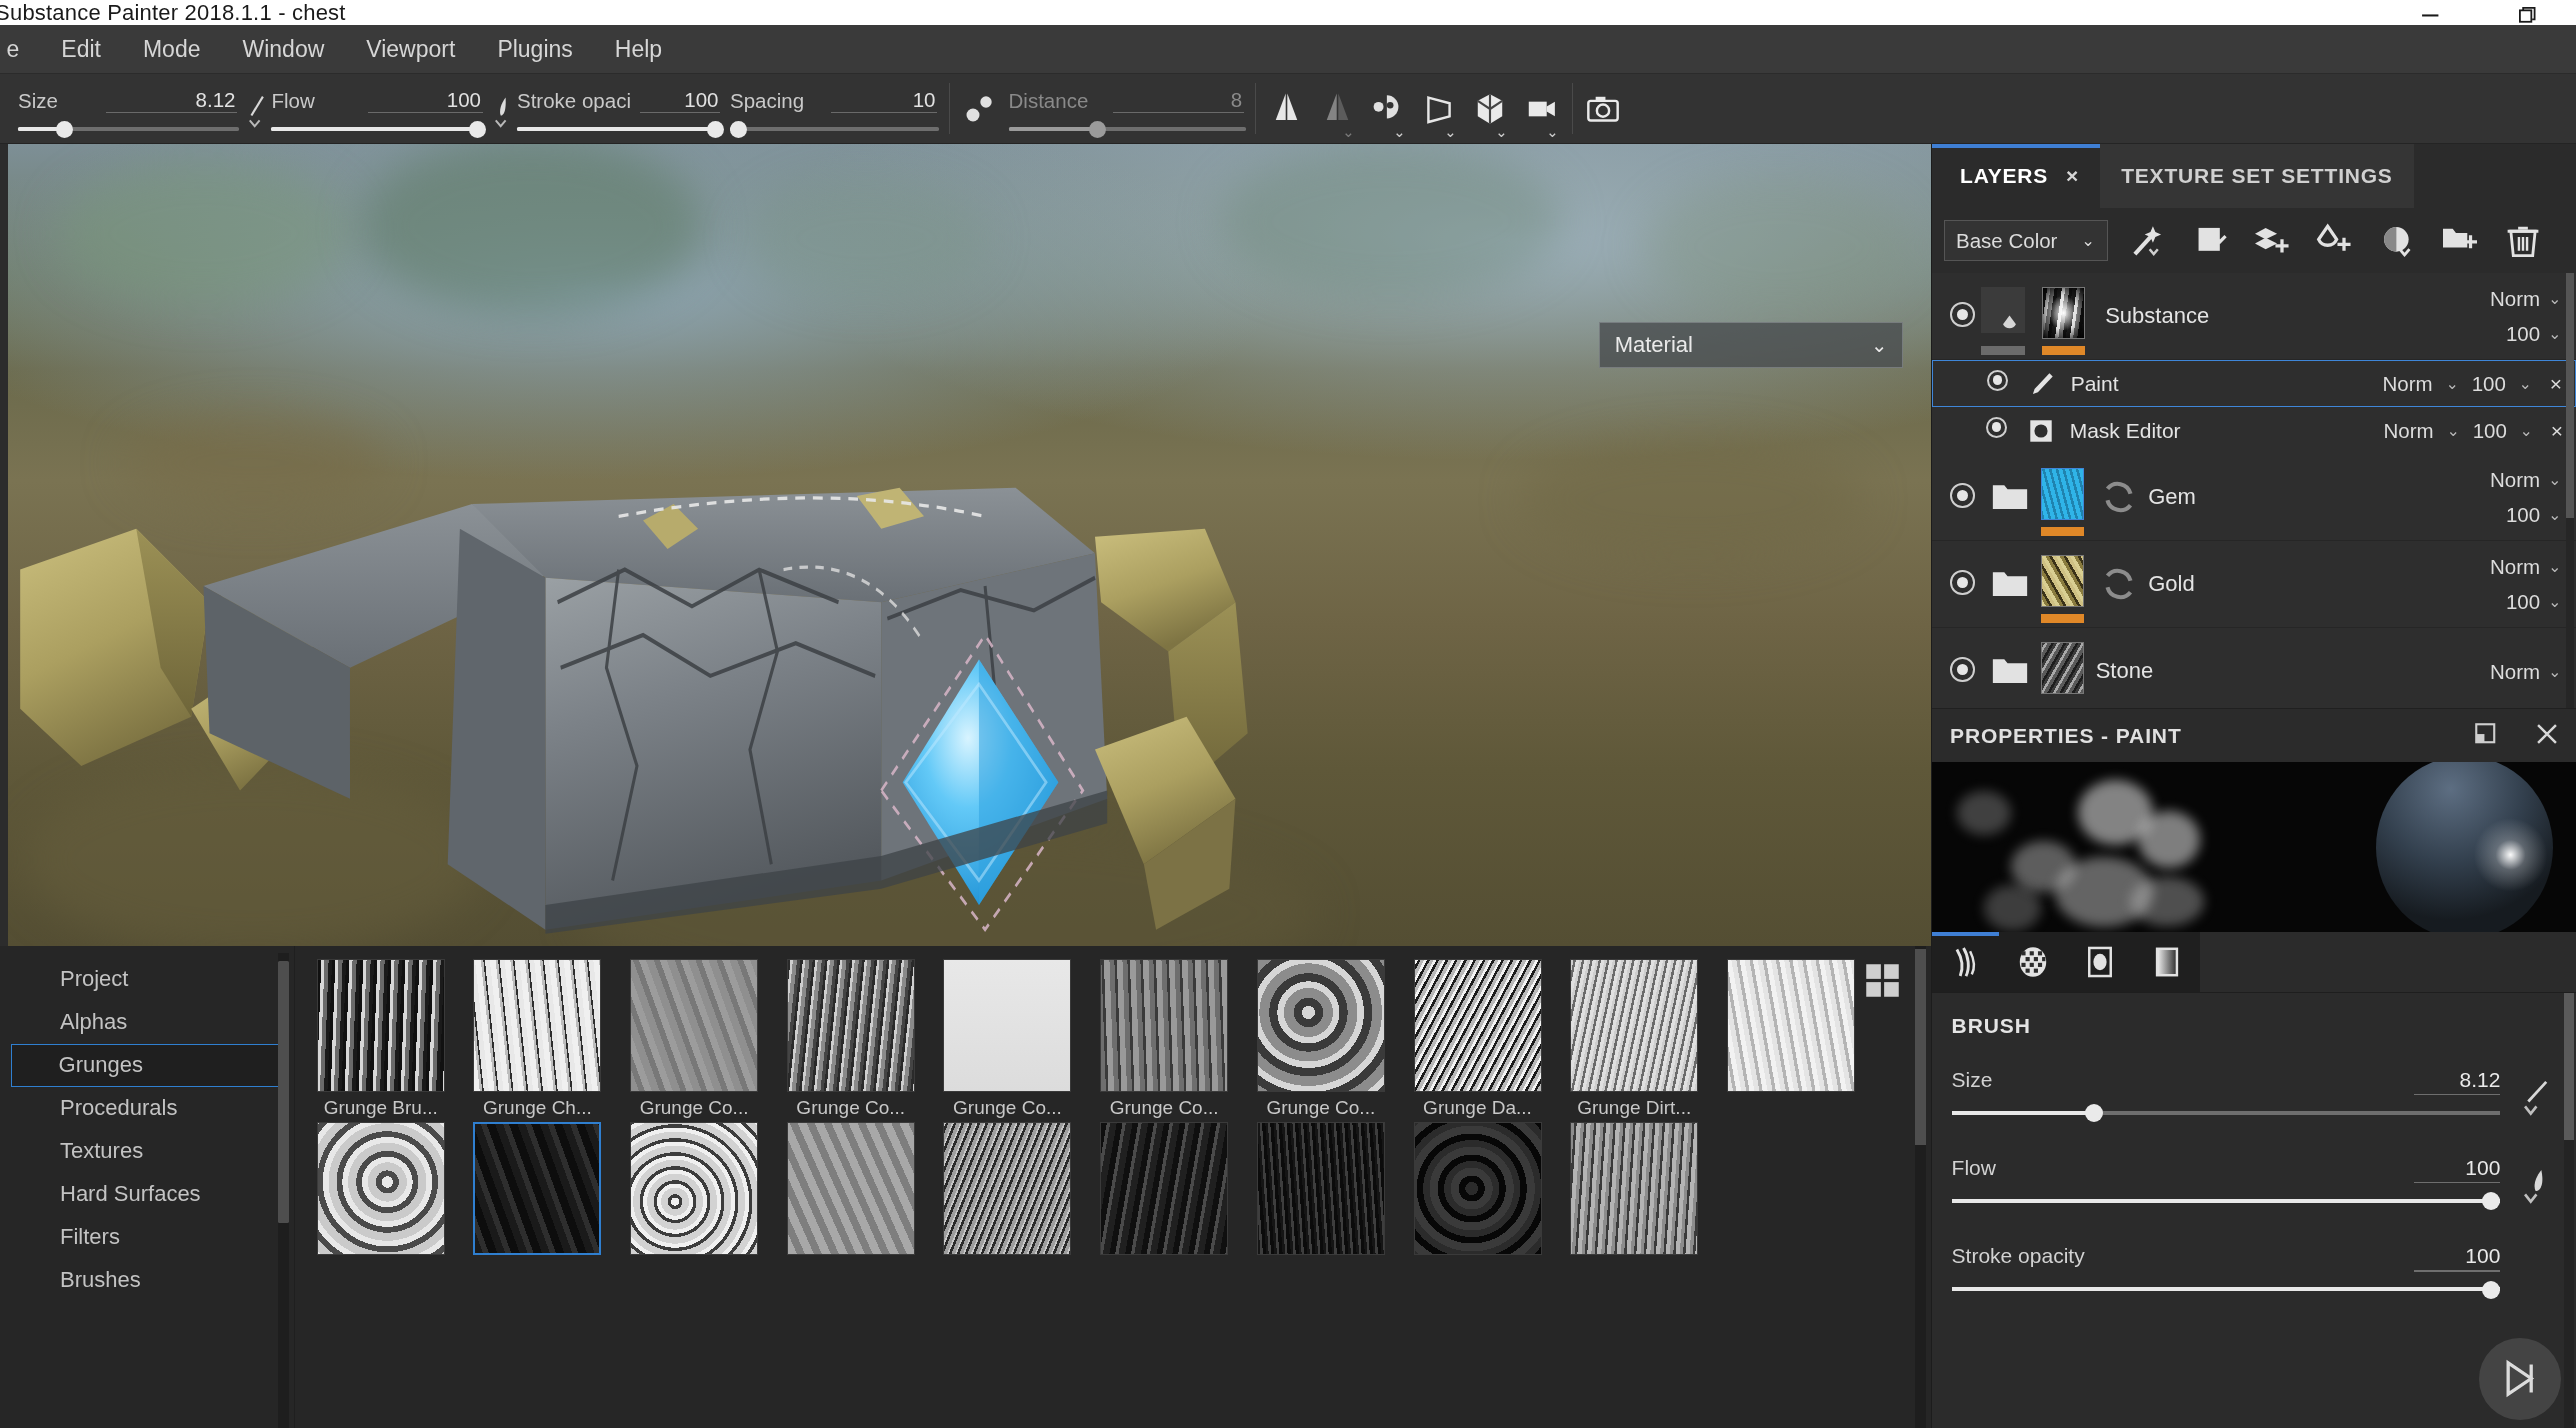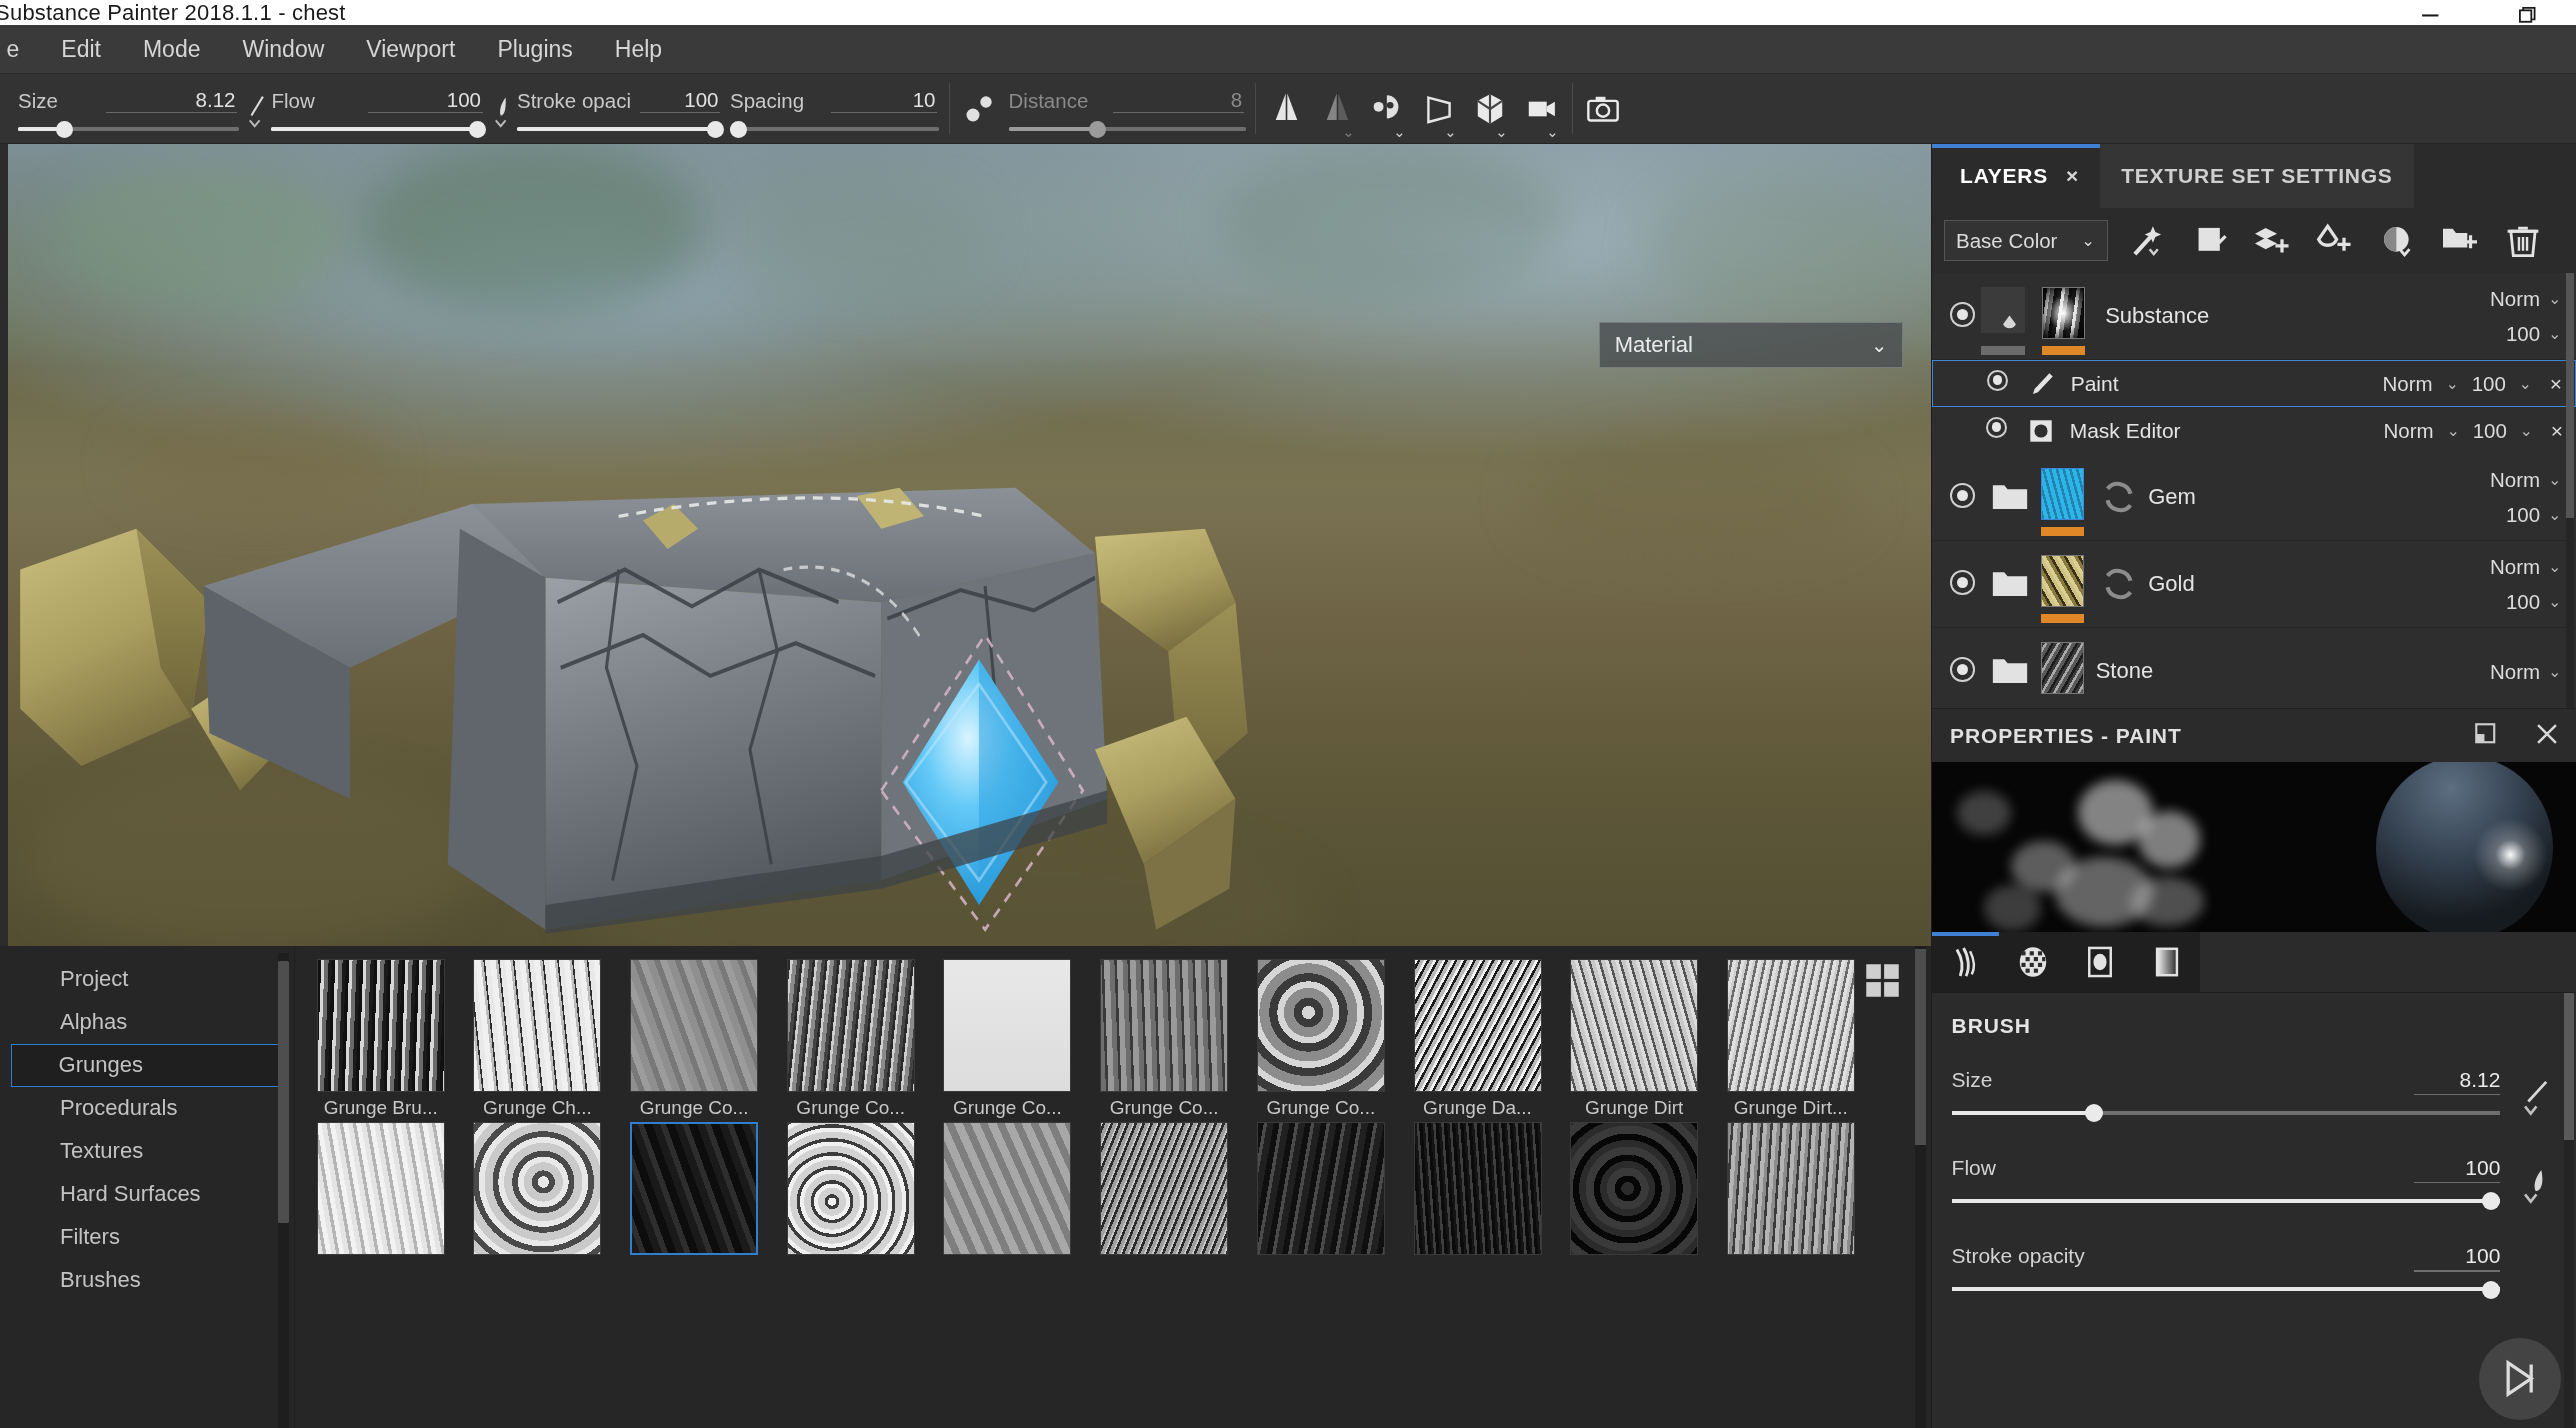--- a/index.html
+++ b/index.html
@@ -643,24 +643,20 @@
                 </div>
                 <div class="cell">
                   <div class="cell-img" style="background-image: repeating-radial-gradient(circle at 40% 40%, rgb(214, 214, 214) 0px, rgb(214, 214, 214) 6.5px, rgb(58, 58, 58) 6.5px, rgb(58, 58, 58) 14.7px, rgb(140, 140, 140) 14.7px, rgb(140, 140, 140) 24.5px); background-size: cover;"></div>
                   <div class="cell-label">Grunge Co...</div>
                 </div>
                 <div class="cell">
                   <div class="cell-img" style="background-image: repeating-linear-gradient(118deg, rgb(242, 242, 242) 0px, rgb(242, 242, 242) 2.5px, rgb(28, 28, 28) 2.5px, rgb(28, 28, 28) 4.9px, rgb(184, 184, 184) 4.9px, rgb(184, 184, 184) 8.2px); background-size: cover;"></div>
                   <div class="cell-label">Grunge Da...</div>
                 </div>
                 <div class="cell">
-                  <div class="cell-img" style="background-image: repeating-linear-gradient(74deg, rgb(220, 220, 220) 0px, rgb(220, 220, 220) 3.3px, rgb(85, 85, 85) 3.3px, rgb(85, 85, 85) 5.7px, rgb(200, 200, 200) 5.7px, rgb(200, 200, 200) 9.8px); background-size: cover;"></div>
-                  <div class="cell-label">Grunge Dirt</div>
-                </div>
-                <div class="cell">
                   <div class="cell-img" style="background-image: repeating-linear-gradient(102deg, rgb(207, 207, 207) 0px, rgb(207, 207, 207) 2.5px, rgb(106, 106, 106) 2.5px, rgb(106, 106, 106) 4.9px, rgb(224, 224, 224) 4.9px, rgb(224, 224, 224) 8.2px); background-size: cover;"></div>
                   <div class="cell-label">Grunge Dirt...</div>
                 </div>
                 <div class="cell">
                   <div class="cell-img" style="background-image: repeating-linear-gradient(80deg, rgb(228, 228, 228) 0px, rgb(228, 228, 228) 4.9px, rgb(180, 180, 180) 4.9px, rgb(180, 180, 180) 8.2px, rgb(242, 242, 242) 8.2px, rgb(242, 242, 242) 13px); background-size: cover;"></div>
                   <div class="cell-label"></div>
                 </div>
                 <div class="cell">
                   <div class="cell-img" style="background-image: repeating-radial-gradient(circle at 55% 45%, rgb(232, 232, 232) 0px, rgb(232, 232, 232) 5.7px, rgb(74, 74, 74) 5.7px, rgb(74, 74, 74) 11.5px, rgb(202, 202, 202) 11.5px, rgb(202, 202, 202) 19.6px); background-size: cover;"></div>
                   <div class="cell-label"></div>

